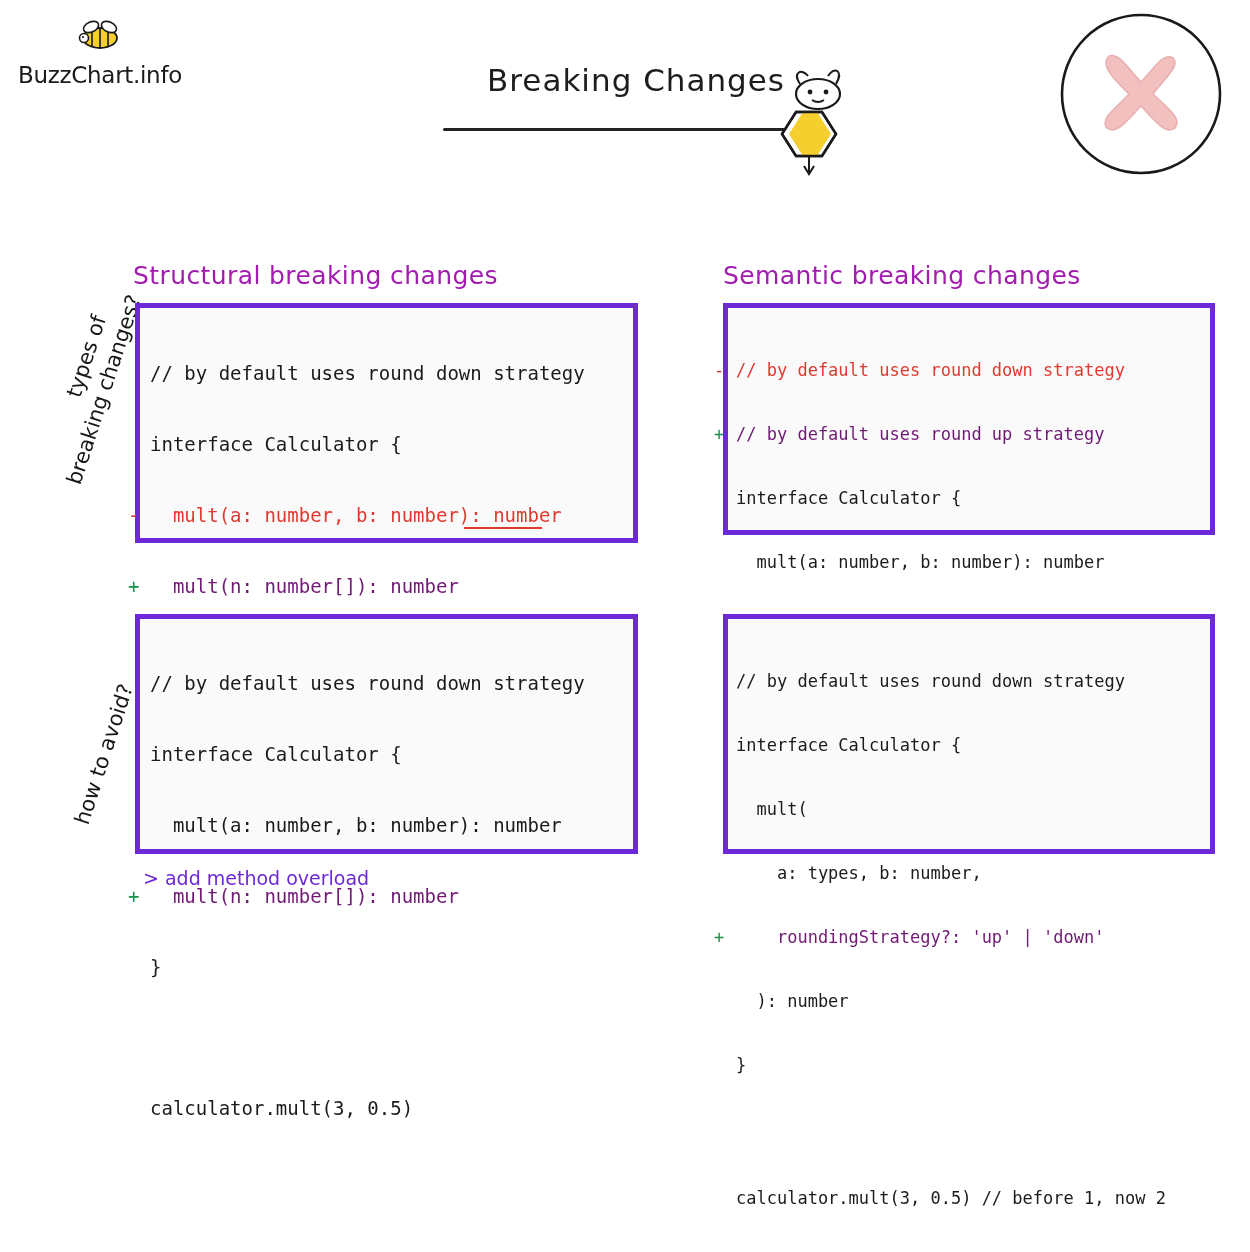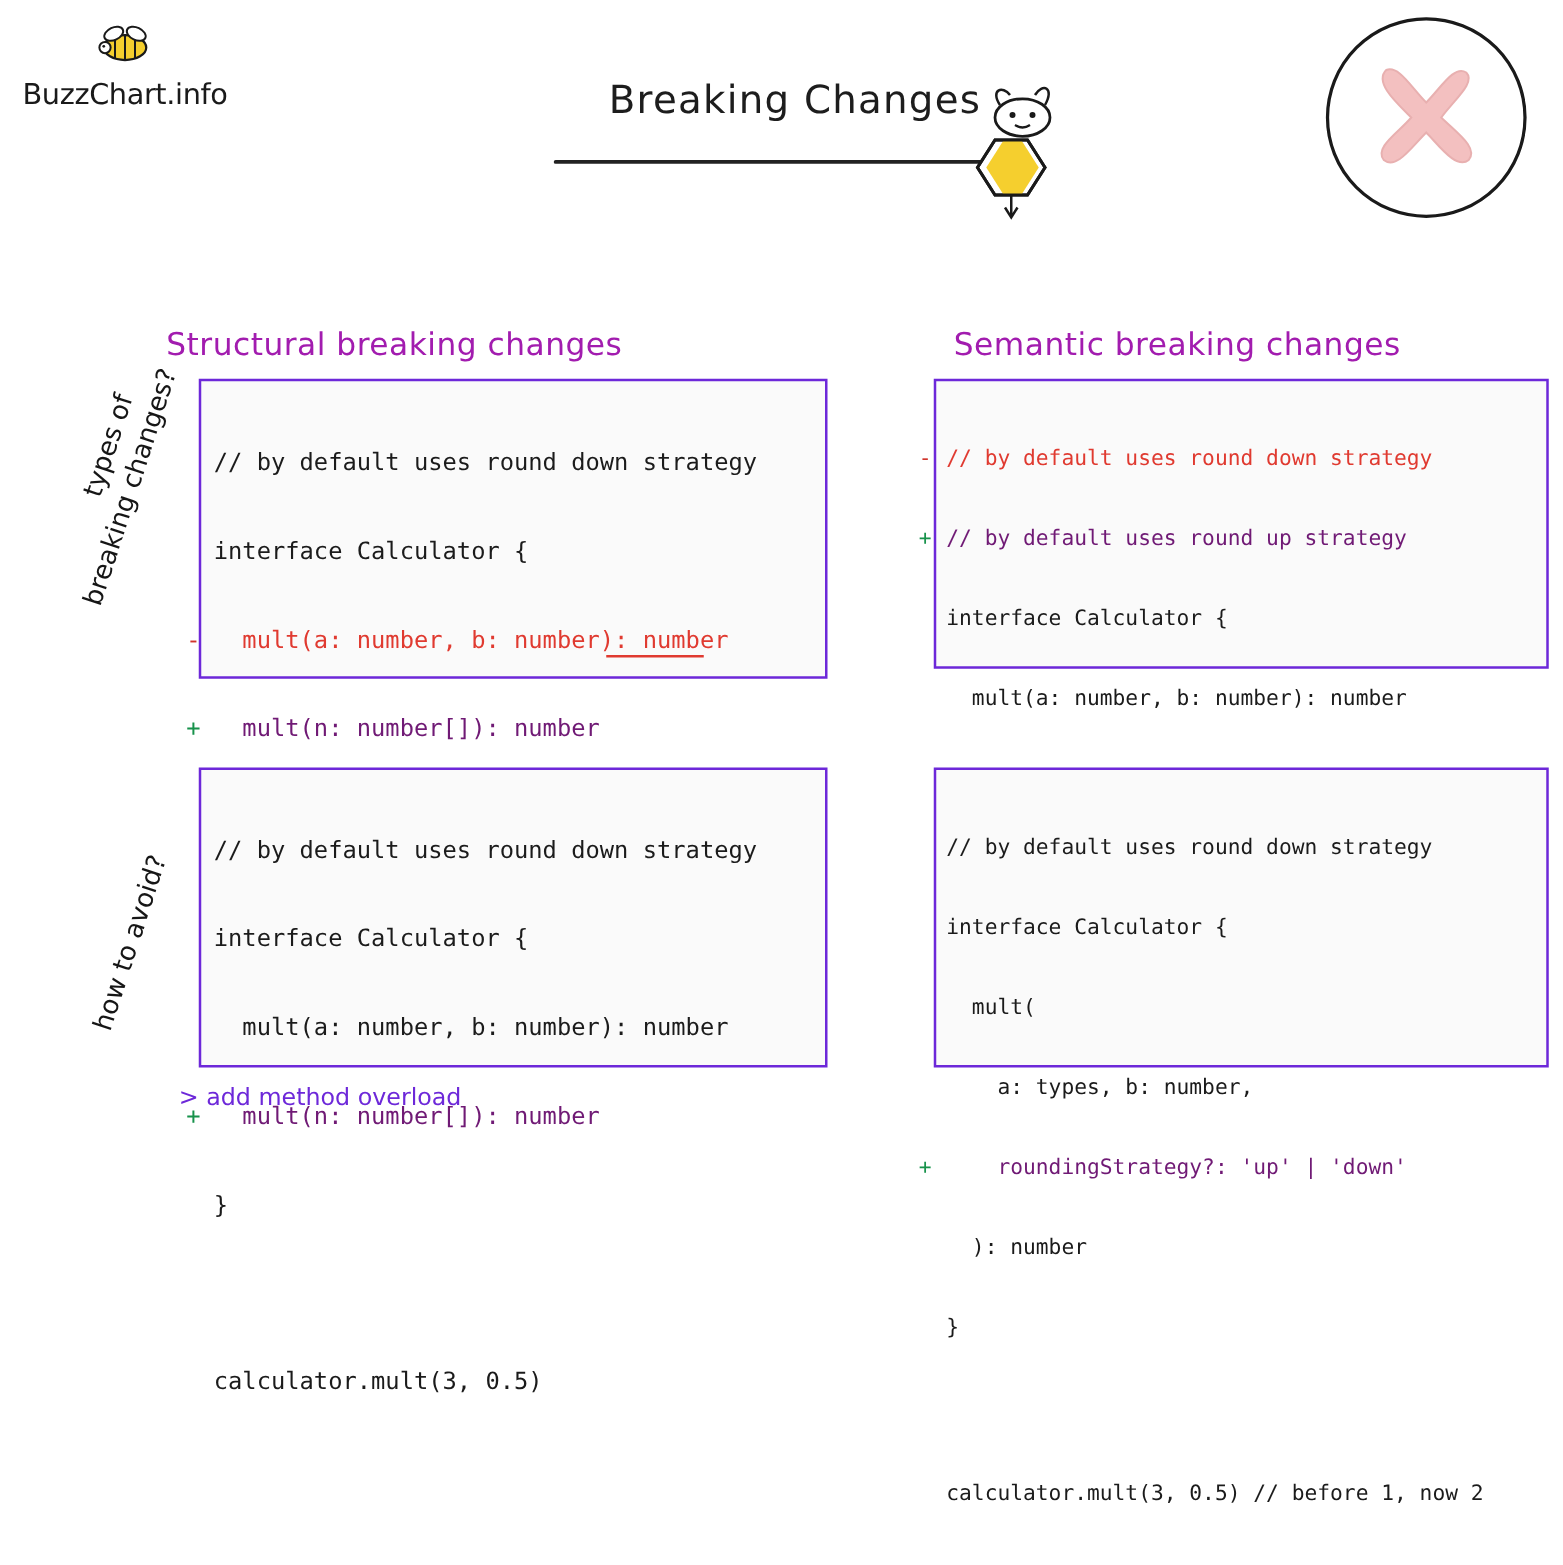--- a/index.html
+++ b/index.html
@@ -92,29 +92,28 @@
   
   .col-heading {
     position: absolute;
     font-family: "DejaVu Sans", sans-serif;
     font-size: 25px;
     color: #a21caf;
     white-space: nowrap;
     letter-spacing: 0.4px;
   }
   #heading-structural { left: 133px; top: 261px; }
-  #heading-semantic   { left: 723px; top: 261px; margin-left: 40px; }
+  #heading-semantic   { left: 723px; top: 261px; }
 
   
   .panel {
     position: absolute;
     background: #fafafa;
-    border: 2px solid #6d28d9;
+    border: 5px solid #6d28d9;
     box-sizing: border-box;
-    margin-left: 24px;
   }
   #panel-structural-types { left: 135px; top: 303px; width: 503px; height: 240px; }
   #panel-semantic-types   { left: 723px; top: 303px; width: 492px; height: 232px; }
   #panel-structural-avoid { left: 135px; top: 614px; width: 503px; height: 240px; }
   #panel-semantic-avoid   { left: 723px; top: 614px; width: 492px; height: 240px; }
 
   .code-block {
     font-family: "DejaVu Sans Mono", monospace;
     white-space: pre;
     color: #1b1b1b;

